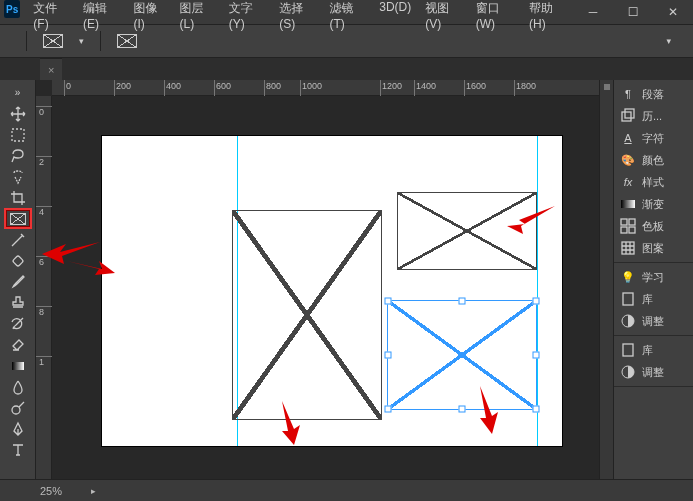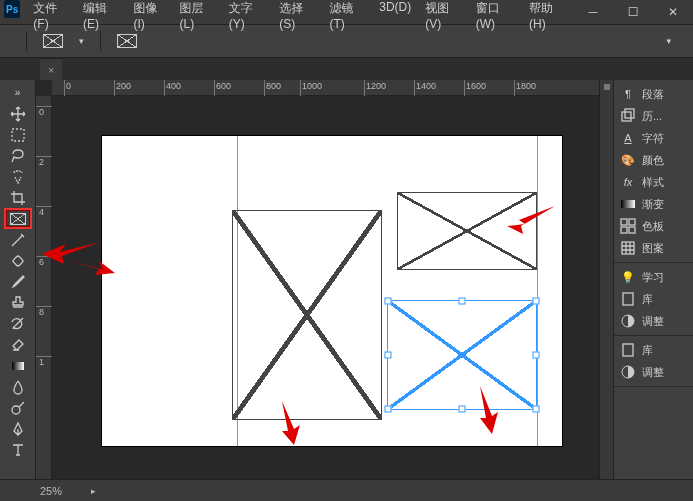--- a/index.html
+++ b/index.html
@@ -219,21 +219,21 @@
   </div>
 
   <div class="work">
     <div class="ruler-h">
       <div class="tick" style="left:12px">0</div>
       <div class="tick" style="left:62px">200</div>
       <div class="tick" style="left:112px">400</div>
       <div class="tick" style="left:162px">600</div>
       <div class="tick" style="left:212px">800</div>
       <div class="tick" style="left:248px">1000</div>
-      <div class="tick" style="left:312px">1200</div>
+      <div class="tick" style="left:328px">1200</div>
       <div class="tick" style="left:362px">1400</div>
       <div class="tick" style="left:412px">1600</div>
       <div class="tick" style="left:462px">1800</div>
     </div>
     <div class="ruler-v">
       <div class="tick" style="top:10px">0</div>
       <div class="tick" style="top:60px">2</div>
       <div class="tick" style="top:110px">4</div>
       <div class="tick" style="top:160px">6</div>
       <div class="tick" style="top:210px">8</div>

